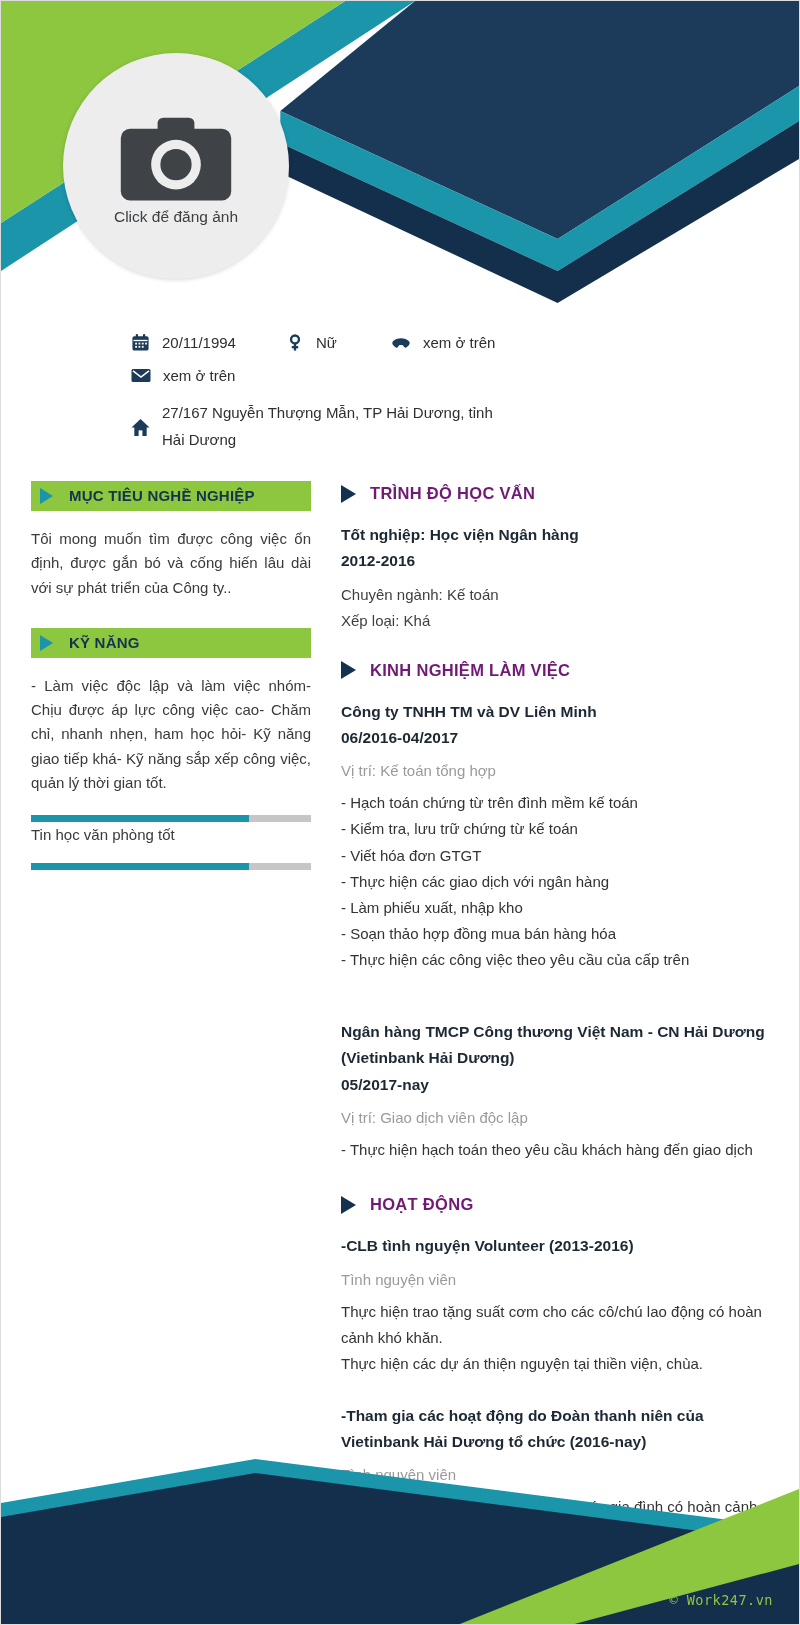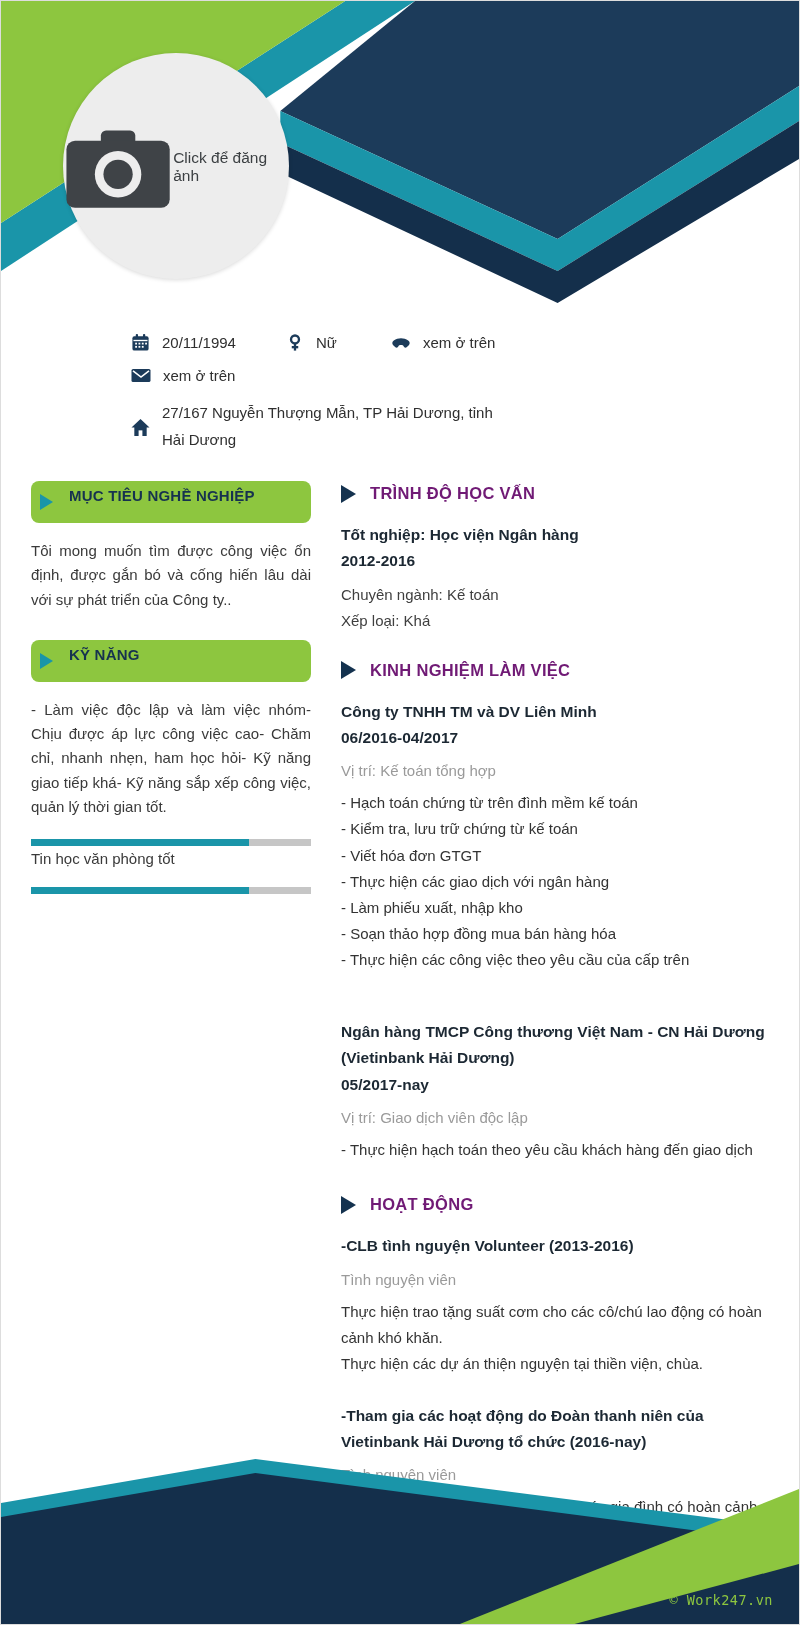--- a/index.html
+++ b/index.html
@@ -5,21 +5,21 @@
   * { margin:0; padding:0; box-sizing:border-box; }
   html,body { background:#fff; }
   body { font-family:"Liberation Sans","DejaVu Sans",sans-serif; }
   .page { position:relative; width:800px; height:1625px; margin:0 auto; background:#fff;
           border:1px solid #ddd; overflow:hidden; }
 
   
   .hero { position:relative; height:320px; }
   .hero-bg { position:absolute; inset:0; width:100%; height:100%; }
   .photo-circle { position:absolute; left:62px; top:52px; width:226px; height:226px;
-                  border-radius:50%; background:#ededed; display:flex; flex-direction:row;
+                  border-radius:50%; background:#ededed; display:flex; flex-direction:column;
                   align-items:center; justify-content:center; cursor:pointer;
                   box-shadow:0 1px 4px rgba(0,0,0,.15); }
   .camera-svg { width:118px; height:92px; margin-top:8px; }
   .photo-text { font-size:15.5px; color:#3c4043; margin-top:2px; }
   .name-block { position:absolute; left:350px; top:78px; width:380px; text-align:center; }
   .name-block h1 { font-size:27px; font-weight:bold; color:#8dc63f; letter-spacing:.5px; margin-bottom:15px; }
   .job-title { font-size:16px; color:#ffffff; letter-spacing:.8px; }
 
   
   .contact { margin:12px 0 0 130px; }
@@ -29,21 +29,21 @@
   .w1 { width:155px; } .w2 { width:105px; }
   .c-row.addr { align-items:center; }
   .addr .txt { max-width:345px; line-height:1.8; }
   .addr svg { margin-top:3px; }
 
   
   .columns { display:flex; gap:30px; padding:0 30px; margin-top:28px; }
   .left { width:280px; flex:none; }
   .right { flex:1; min-width:0; }
 
-  .band { position:relative; background:#8dc63f; height:42px; margin-bottom:16px;border-radius:8px; }
+  .band { position:relative; background:#8dc63f; height:30px; margin-bottom:16px; }
   .band .arrow { position:absolute; left:9px; top:50%; transform:translateY(-50%);
                  width:0; height:0; border-top:8px solid transparent;
                  border-bottom:8px solid transparent; border-left:13px solid #1a95a9; }
   .band .band-label { display:block; line-height:30px; padding-left:38px; font-weight:bold;
                       font-size:15px; color:#16324f; letter-spacing:.2px; }
   .para { font-size:15px; line-height:1.62; color:#3a3a3a; text-align:justify; margin-bottom:28px; }
   .para.tight { margin-bottom:0; }
   .bar { height:7px; background:#c6c6c6; margin-top:20px; }
   .bar .fill { height:100%; background:#1a95a9; }
   .skill-label { font-size:15px; color:#3a3a3a; margin-top:4px; }

